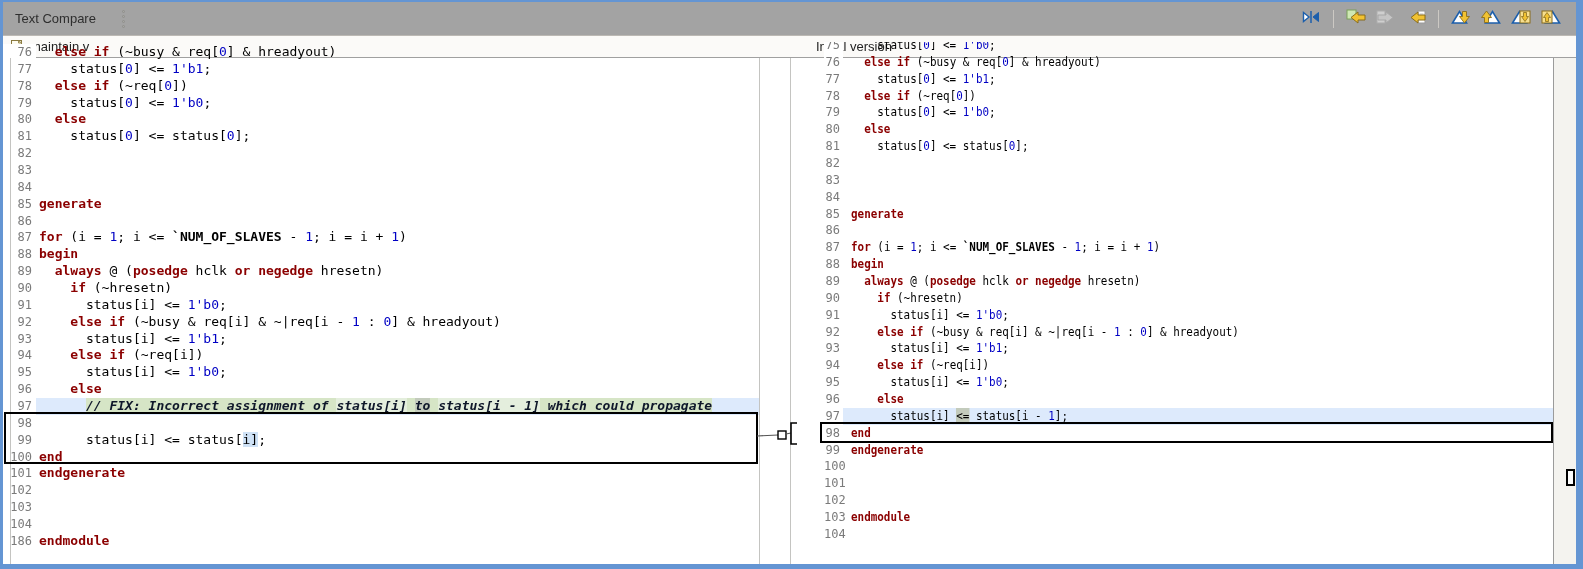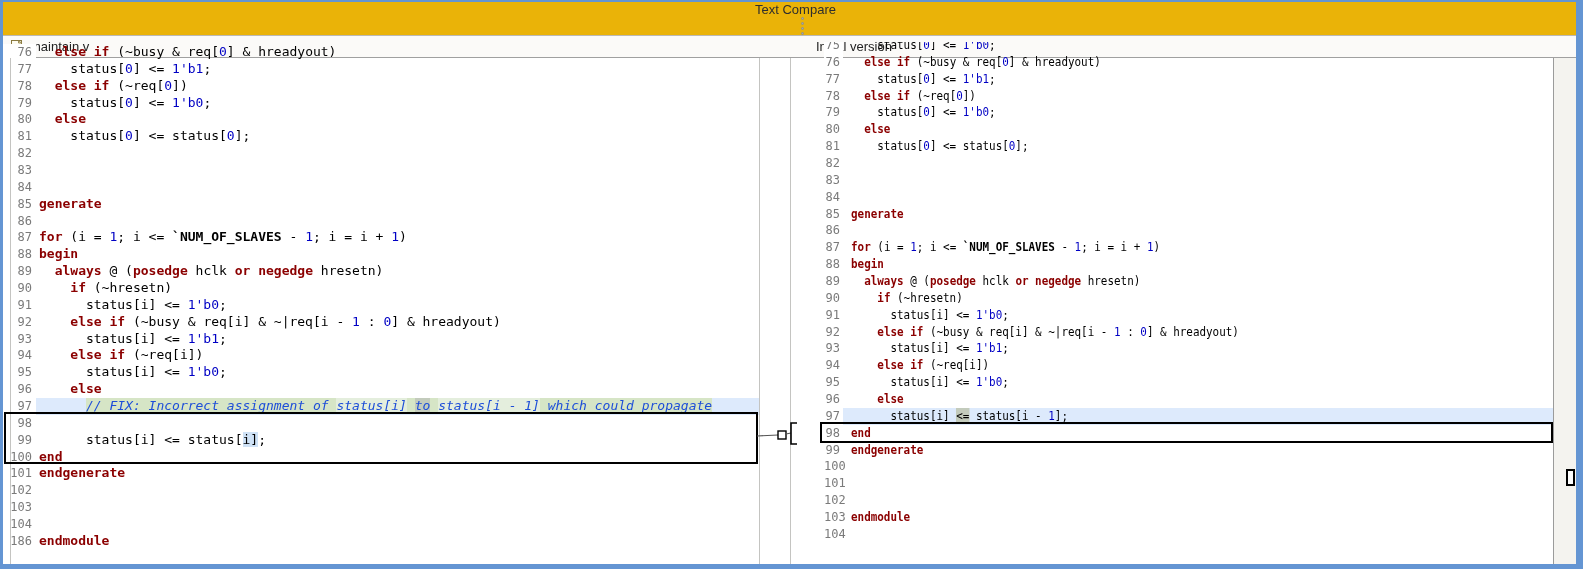--- a/index.html
+++ b/index.html
@@ -8,22 +8,22 @@
 
   
   .frame { position:absolute; background:#6495d3; z-index:50; }
   #frame-top{ left:0; top:0; width:1583px; height:2px; }
   #frame-left{ left:0; top:0; width:3px; height:569px; }
   #frame-right{ left:1576px; top:0; width:7px; height:569px; }
   #frame-bottom{ left:0; top:564px; width:1583px; height:5px; }
 
   
   #header { position:absolute; left:3px; top:2px; width:1573px; height:34px;
-            background:#eab308; border-bottom:1px solid #bcb9b4;
-            display:flex; align-items:center;flex-direction:column; }
+            background:#a3a3a3; border-bottom:1px solid #bcb9b4;
+            display:flex; align-items:center; }
   #header-title { margin-left:12px; font-size:13px; color:#2e2e2e; }
   #grip { margin-left:26px; display:flex; flex-direction:column; gap:2px; }
   #grip i { width:3px; height:3px; border-radius:50%; background:#a8a8a4; border:1px solid #8f8f8b; }
   #toolbar { margin-left:auto; margin-right:12px; display:flex; align-items:center; gap:4px; }
   #toolbar .tb-sep { width:1px; height:18px; background:#ccc9c4; margin:0 5px; }
   #toolbar button { width:26px; height:22px; background:transparent; border:none; padding:1px;
                     display:flex; align-items:center; justify-content:center; cursor:pointer; }
   #toolbar button.disabled { opacity:.55; }
 
   
@@ -49,21 +49,21 @@
   #pane-left  .code { padding-left:3px; }
   #pane-right .code { padding-left:8px; }
   .codetext { display:inline-block; white-space:pre; }
   #pane-right .codetext { transform:scaleX(0.84); transform-origin:0 0; }
   .sel > .code { background:#ddeafc; }
 
   
   .s-d { color:#000; }
   .s-k { color:#8b0000; font-weight:bold; }
   .s-n { color:#0000c4; }
-  .s-c { color:#1d4ed8; font-style:italic; }
+  .s-c { color:#0f172a; font-style:italic;font-weight:bold; }
   .s-m { color:#000; font-weight:bold; }
   .s-g { background:#d6e5c6; }
   .s-t { background:#e4eedd; }
   .s-x { background:#c3cbbc; }
   .s-b { background:#cfe2f6; }
 
   
   .vline { position:absolute; width:1px; top:58px; height:506px; background:#c4c4c1; z-index:5; }
   #vl-left-ruler { left:10px; }
   #vl-left-edge  { left:759px; }

